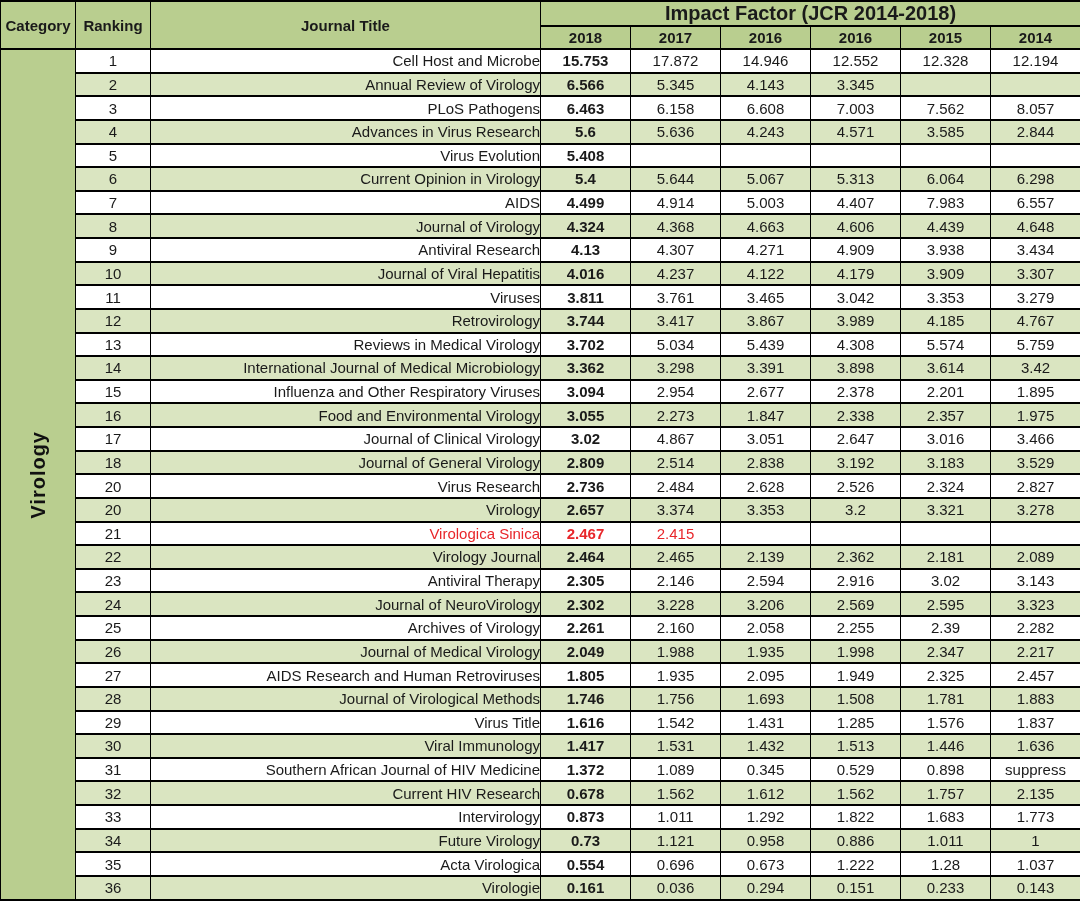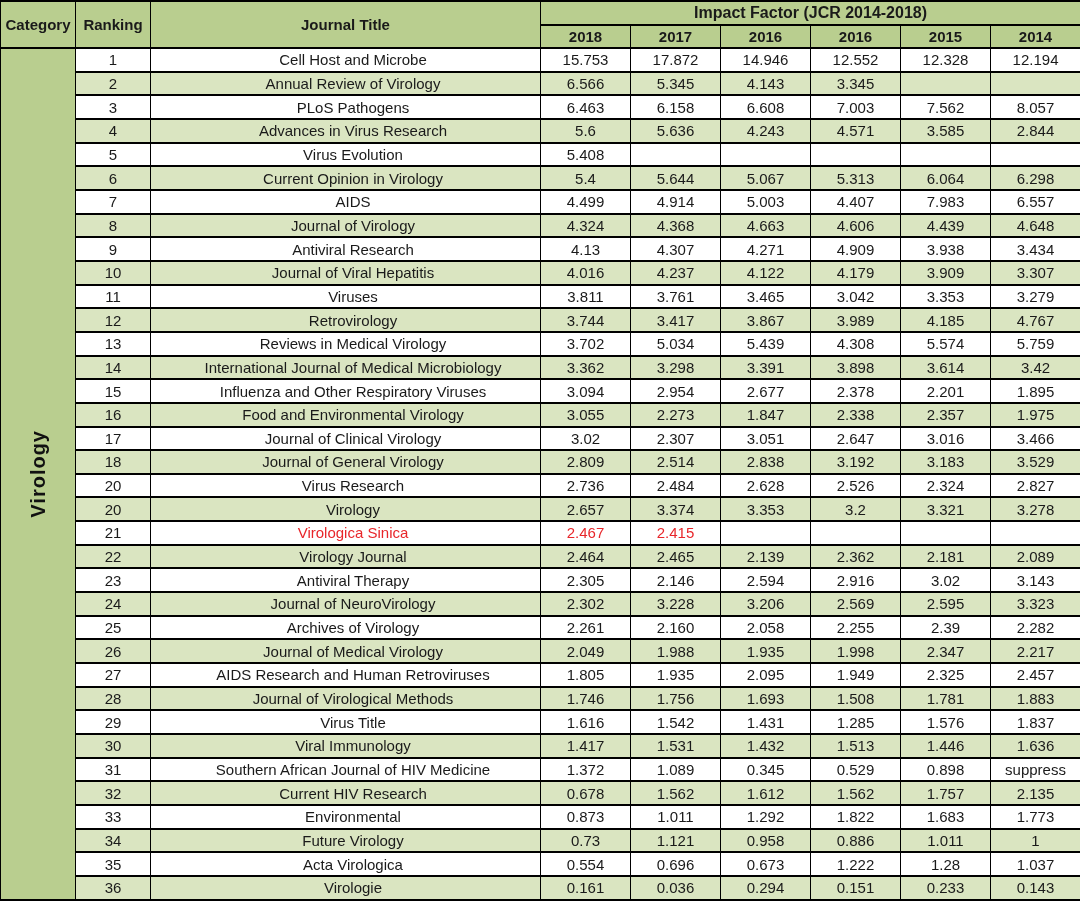--- a/index.html
+++ b/index.html
@@ -31,21 +31,21 @@
     white-space: nowrap;
   }
   .if-table thead th {
     background: var(--header-green);
     font-weight: bold;
     text-align: center;
     vertical-align: middle;
   }
   .if-table thead tr.group-row { height: 24px; }
   .if-table thead tr.year-row  { height: 23px; margin-left: 27px; }
-  th.group-th { font-size: 16px; }
+  th.group-th { font-size: 20px; }
   th.corner-th { font-size: 15px; margin-top: 20px; }
   th.year-th { font-size: 15px; }
 
   td.category-cell {
     background: var(--header-green);
     text-align: center;
     vertical-align: middle;
   }
   .category-label {
     writing-mode: vertical-rl;
@@ -54,29 +54,29 @@
     font-weight: bold;
     font-size: 20px;
     letter-spacing: 1px;
     color: #111111;
   }
   td.rank-cell {
     text-align: center;
     vertical-align: middle;
   }
   td.title-cell {
-    text-align: center;
+    text-align: right;
     vertical-align: middle;
     padding-left: 15px;
   }
   td.value-cell {
     text-align: center;
     vertical-align: middle;
   }
-  td.bold { font-weight: normal; }
+  td.bold { font-weight: bold; }
   tr.stripe td.rank-cell,
   tr.stripe td.title-cell,
   tr.stripe td.value-cell { background: var(--stripe-green); }
   tr.plain td.rank-cell,
   tr.plain td.title-cell,
   tr.plain td.value-cell { background: #ffffff; }
   td.red { color: var(--highlight-red); }
 </style>
 </head>
 <body>
@@ -271,21 +271,21 @@
           <td class="value-cell">2.273</td>
           <td class="value-cell">1.847</td>
           <td class="value-cell">2.338</td>
           <td class="value-cell">2.357</td>
           <td class="value-cell">1.975</td>
         </tr>
         <tr class="plain">
           <td class="rank-cell">17</td>
           <td class="title-cell">Journal of Clinical Virology</td>
           <td class="value-cell bold">3.02</td>
-          <td class="value-cell">2.307</td>
+          <td class="value-cell">4.867</td>
           <td class="value-cell">3.051</td>
           <td class="value-cell">2.647</td>
           <td class="value-cell">3.016</td>
           <td class="value-cell">3.466</td>
         </tr>
         <tr class="stripe">
           <td class="rank-cell">18</td>
           <td class="title-cell">Journal of General Virology</td>
           <td class="value-cell bold">2.809</td>
           <td class="value-cell">2.514</td>
@@ -429,21 +429,21 @@
           <td class="title-cell">Current HIV Research</td>
           <td class="value-cell bold">0.678</td>
           <td class="value-cell">1.562</td>
           <td class="value-cell">1.612</td>
           <td class="value-cell">1.562</td>
           <td class="value-cell">1.757</td>
           <td class="value-cell">2.135</td>
         </tr>
         <tr class="plain">
           <td class="rank-cell">33</td>
-          <td class="title-cell">Environmental</td>
+          <td class="title-cell">Intervirology</td>
           <td class="value-cell bold">0.873</td>
           <td class="value-cell">1.011</td>
           <td class="value-cell">1.292</td>
           <td class="value-cell">1.822</td>
           <td class="value-cell">1.683</td>
           <td class="value-cell">1.773</td>
         </tr>
         <tr class="stripe">
           <td class="rank-cell">34</td>
           <td class="title-cell">Future Virology</td>

